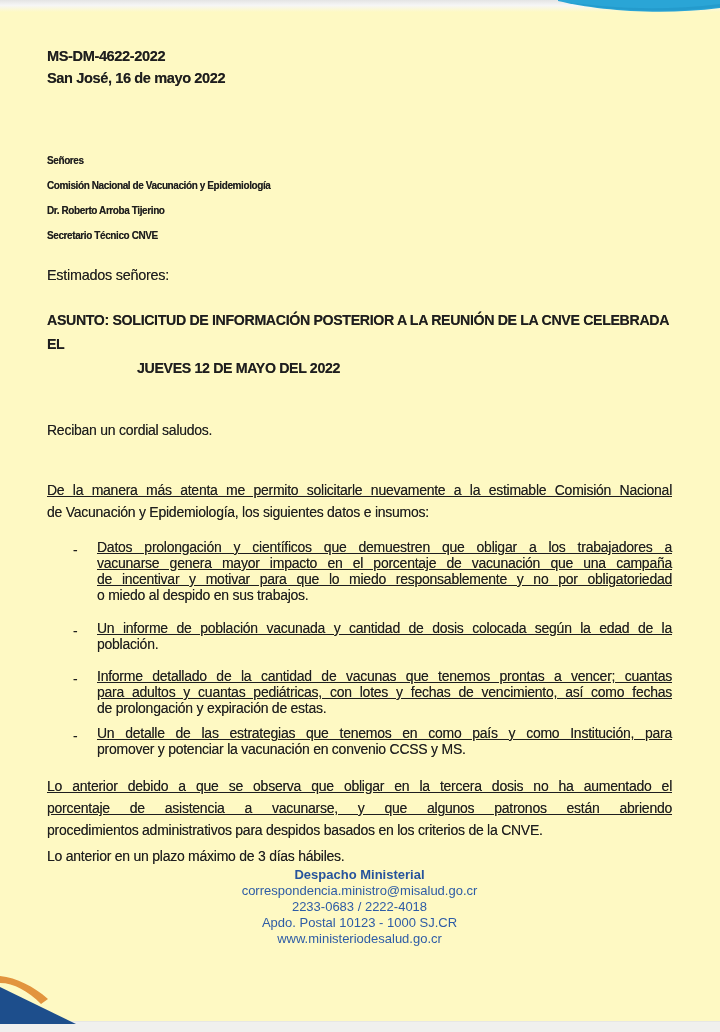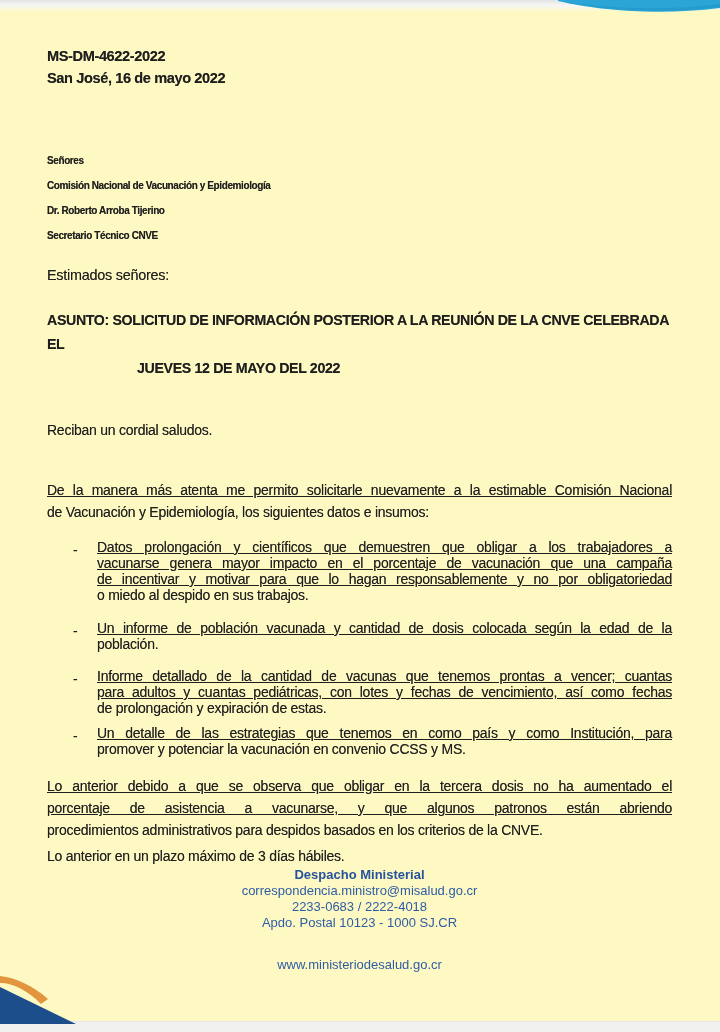--- a/index.html
+++ b/index.html
@@ -61,21 +61,21 @@
   .b4 { margin-top: 9px; }
   .closing { margin-top: 18px; }
   .deadline { margin-top: 4px; line-height: 22px; }
   .footer {
     margin-top: 0; text-align: center;
     color: #2e5ca6; font-size: 13px; letter-spacing: 0;
     text-shadow: none;
   }
   .footer .f-office { font-weight: 700; color: #26549c; line-height: 16px; }
   .footer .f-line { line-height: 16px; }
-  .footer .f-web { margin-top: 26px; line-height: 16px; }
+  .footer .f-web { margin-top: 0; line-height: 16px; }
 </style>
 </head>
 <body>
 
 <div class="page">
 
   <div class="top-shade"></div>
 
   <svg class="arc-svg" viewBox="0 0 162 17" aria-hidden="true">
     <path d="M0,1 C38,10 100,16 162,8 L162,0 L0,0 Z" fill="#2aa5d6"></path>
@@ -106,21 +106,21 @@
     <div class="para intro">
       <div class="jl">De la manera más atenta me permito solicitarle nuevamente a la estimable Comisión Nacional</div>
       <div>de Vacunación y Epidemiología, los siguientes datos e insumos:</div>
     </div>
 
     <div class="bullet b1">
       <span class="marker">-</span>
       <div>
         <div class="jl">Datos prolongación y científicos que demuestren que obligar a los trabajadores a</div>
         <div class="jl">vacunarse genera mayor impacto en el porcentaje de vacunación que una campaña</div>
-        <div class="jl">de incentivar y motivar para que lo hagan responsablemente y no por obligatoriedad</div>
+        <div class="jl">de incentivar y motivar para que lo miedo responsablemente y no por obligatoriedad</div>
         <div>o miedo al despido en sus trabajos.</div>
       </div>
     </div>
 
     <div class="bullet b2">
       <span class="marker">-</span>
       <div>
         <div class="jl">Un informe de población vacunada y cantidad de dosis colocada según la edad de la</div>
         <div>población.</div>
       </div>

